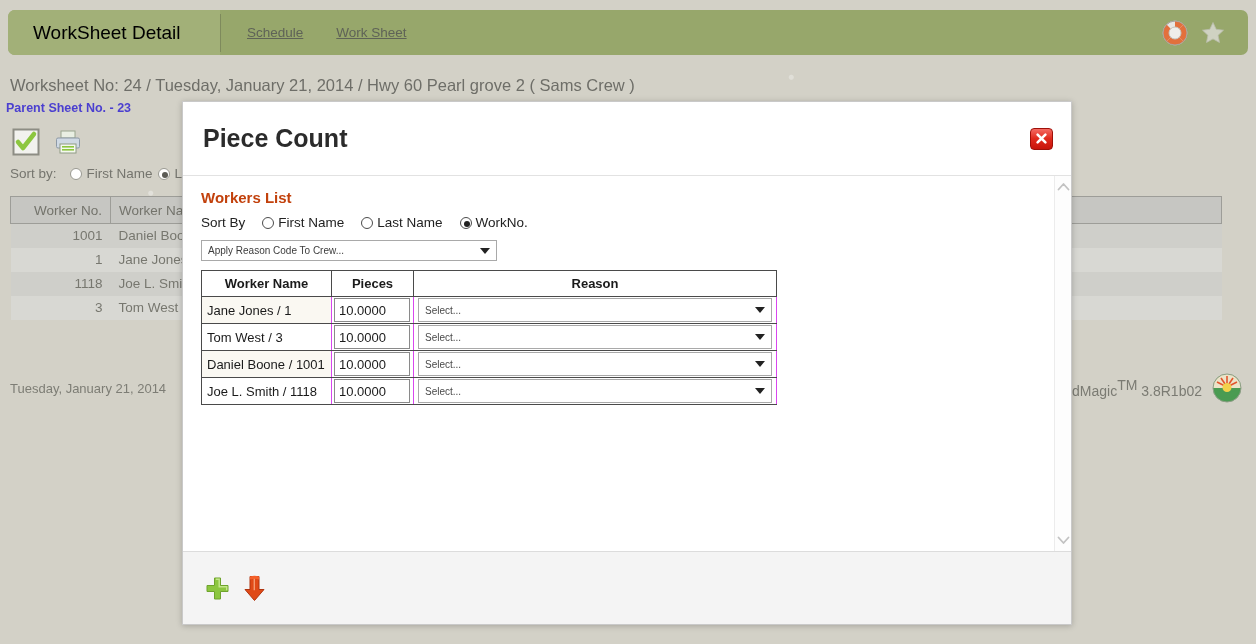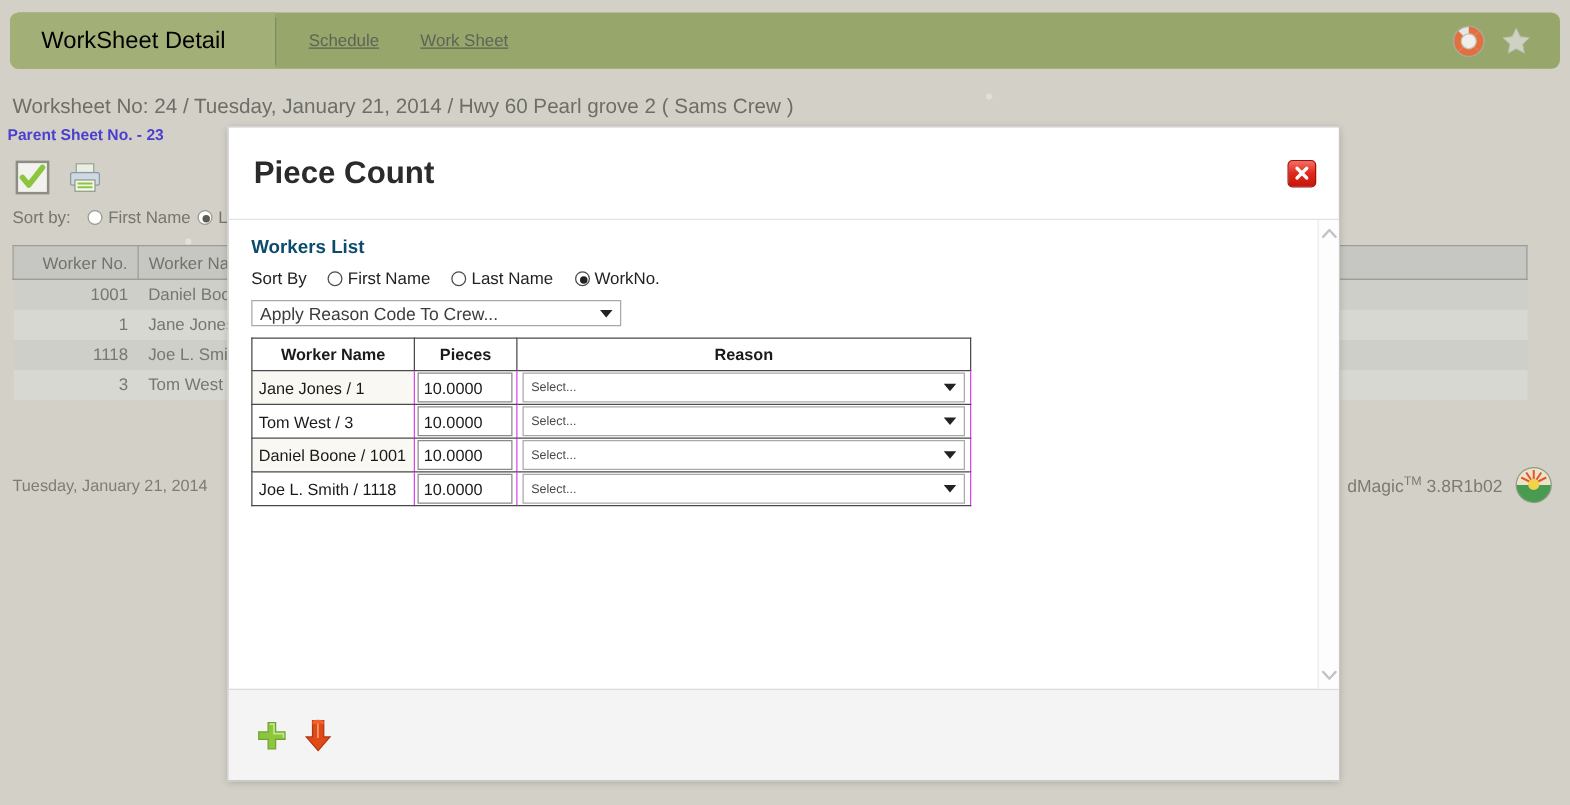--- a/index.html
+++ b/index.html
@@ -123,21 +123,21 @@
     position: absolute; left: 0; top: 368px;
     width: 1256px; height: 40px;
     display: flex; align-items: center;
   }
   .footer-date { font-size: 13px; color: #7d7d75; padding-left: 10px; }
   .footer-right {
     margin-left: auto; display: flex; align-items: center;
     gap: 10px; padding-right: 14px;
   }
   .footer-ver { font-size: 14px; color: #7b7b73; }
-  .footer-ver .sup { font-size: 10px; vertical-align: super; }
+  .footer-ver .sup { font-size: 14px; vertical-align: super; }
   .logo-circle { width: 30px; height: 30px; display:block; }
 
   
   .modal {
     position: absolute; left: 182px; top: 101px;
     width: 890px; height: 524px;
     background: #ffffff;
     border: 1px solid #c9c9c9;
     box-shadow: 0 1px 6px rgba(0,0,0,.22);
     display: flex; flex-direction: column;
@@ -157,34 +157,34 @@
     display: flex; align-items: center; justify-content: center;
     cursor: pointer;
   }
   .btn-close svg { width: 13px; height: 13px; display:block; }
 
   .modal-body {
     flex: 1; position: relative; overflow: hidden;
     padding: 13px 0 0 18px;
   }
 
-  .workers-title { font-size: 15px; font-weight: bold; color: #0c4a6e; }
+  .workers-title { font-size: 15px; font-weight: bold; color: #c2410c; }
   .sortby2 {
     margin-top: 9px; font-size: 13.5px; color: #222;
     display: flex; align-items: center; gap: 4px;
   }
   .sortby2 .radio { border-color: #4c4c4c; }
   .sortby2 .radio.on::after { background: #222; }
   .sortby2 .sp { width: 9px; display:inline-block; }
 
   .crew-select {
     margin-top: 10px;
     width: 296px; height: 21px;
     border: 1px solid #a9a9a9; background: #fff;
-    font-size: 14px; color: #3c3c3c;
+    font-size: 10px; color: #3c3c3c;
     display: flex; align-items: center;
     padding: 0 6px; cursor: pointer;
   }
   .crew-select .cap { flex: 1; }
   .caret { width: 0; height: 0; border-left: 5px solid transparent; border-right: 5px solid transparent; border-top: 6px solid #222; }
 
   
   .pc-table {
     margin-top: 9px;
     border-collapse: collapse;

